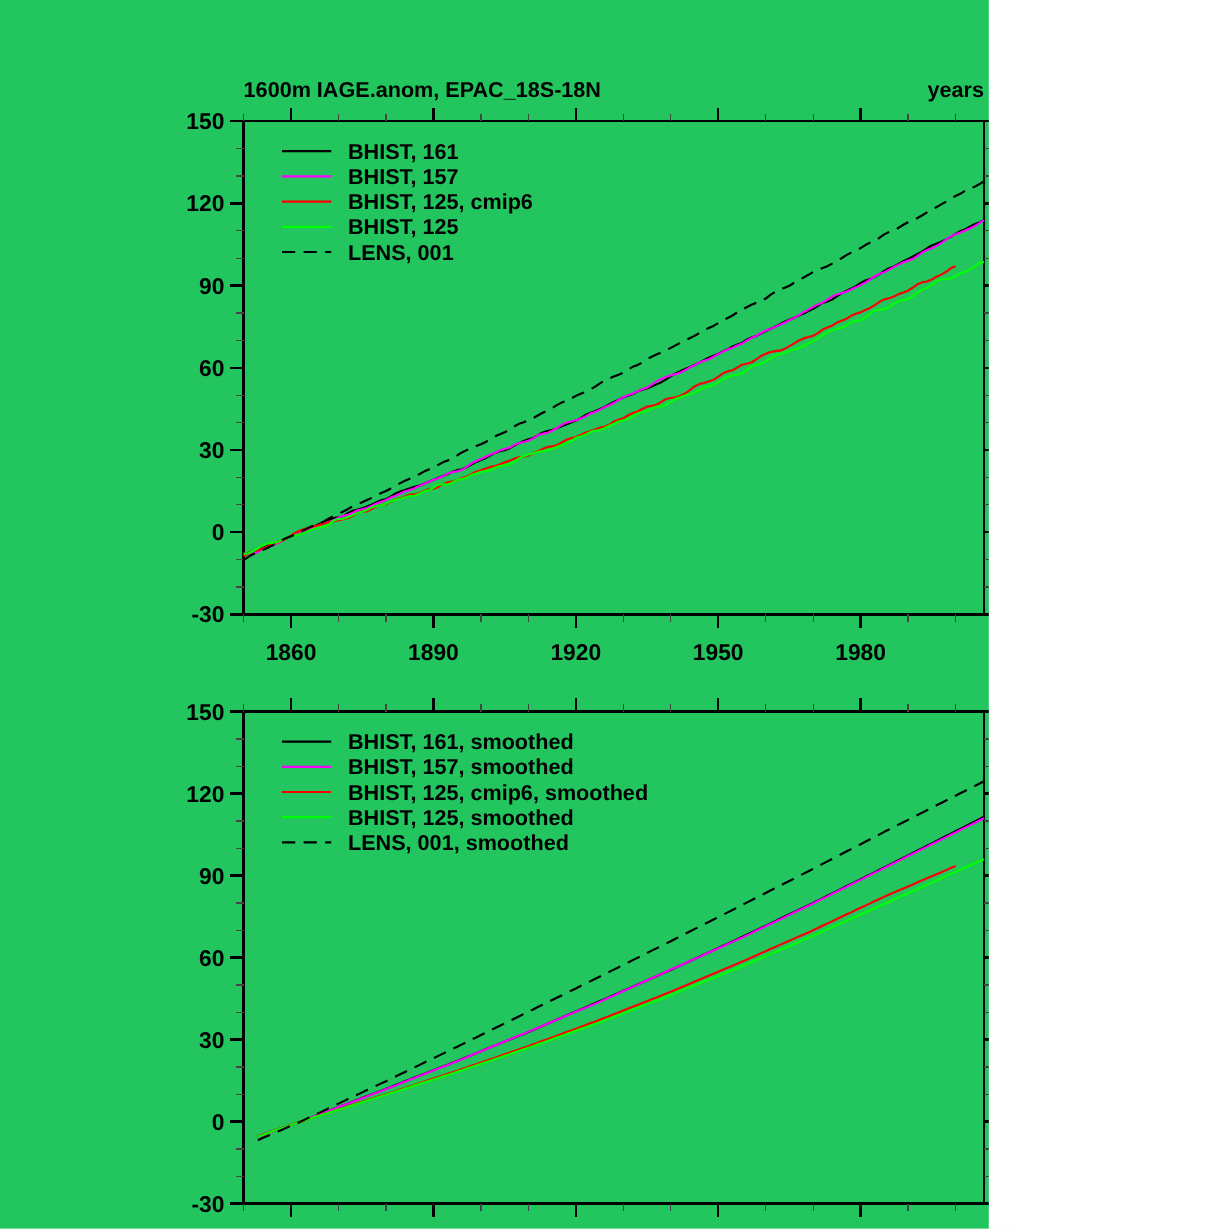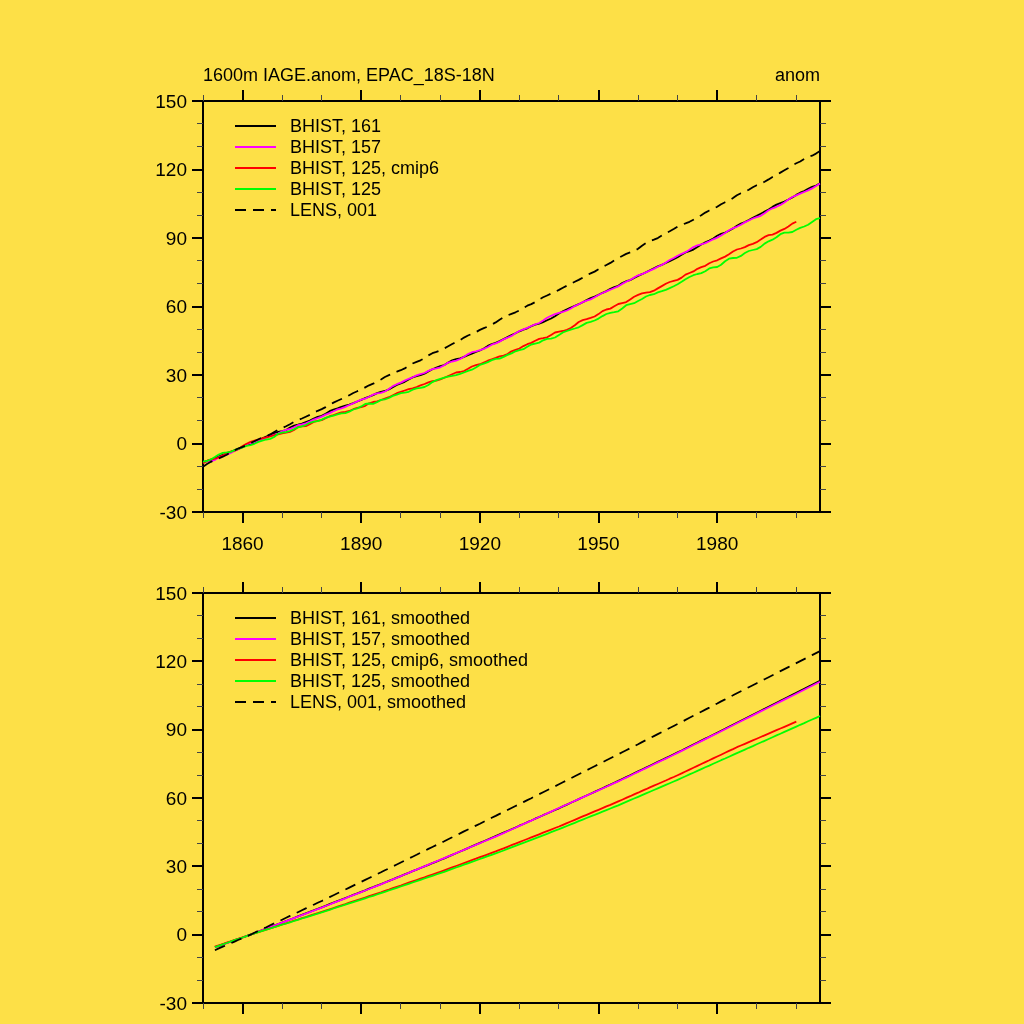--- a/index.html
+++ b/index.html
@@ -1,33 +1,34 @@
 <!DOCTYPE html>
 <html><head>
 <meta charset="utf-8">
 <style>
   html,body{margin:0;padding:0;background:#ffffff;}
   #canvas{
-    position:relative;width:1024px;height:1024px;background:#fde047;overflow:hidden;
+    position:relative;width:824px;height:1024px;background:#22c55e;overflow:hidden;
     font-family:"Liberation Sans","DejaVu Sans",sans-serif;
+    font-weight:bold;
   }
   #chart-svg{position:absolute;left:0;top:0;}
   .title-row{
     position:absolute;left:203px;width:617px;top:63px;height:24px;
     display:flex;justify-content:space-between;align-items:center;
     font-size:18px;color:#000;
   }
 </style>
 </head>
 <body>
 
 <div id="canvas">
   <div class="title-row">
     <span>1600m IAGE.anom, EPAC_18S-18N</span>
-    <span>anom</span>
+    <span>years</span>
   </div>
   <svg id="chart-svg" width="1024" height="1024" xmlns="http://www.w3.org/2000/svg">
       <g>
         <rect x="203" y="101" width="617" height="411" fill="none" stroke="#000" stroke-width="2" shape-rendering="crispEdges"></rect>
         <g stroke="#000" shape-rendering="crispEdges">
           <line x1="192" y1="512" x2="203" y2="512" stroke-width="2" stroke="#000"></line>
           <line x1="820" y1="512" x2="831" y2="512" stroke-width="2" stroke="#000"></line>
           <line x1="197" y1="489.16666666666663" x2="203" y2="489.16666666666663" stroke-width="1" stroke="#444"></line>
           <line x1="820" y1="489.16666666666663" x2="826" y2="489.16666666666663" stroke-width="1" stroke="#444"></line>
           <line x1="197" y1="466.3333333333333" x2="203" y2="466.3333333333333" stroke-width="1" stroke="#444"></line>

